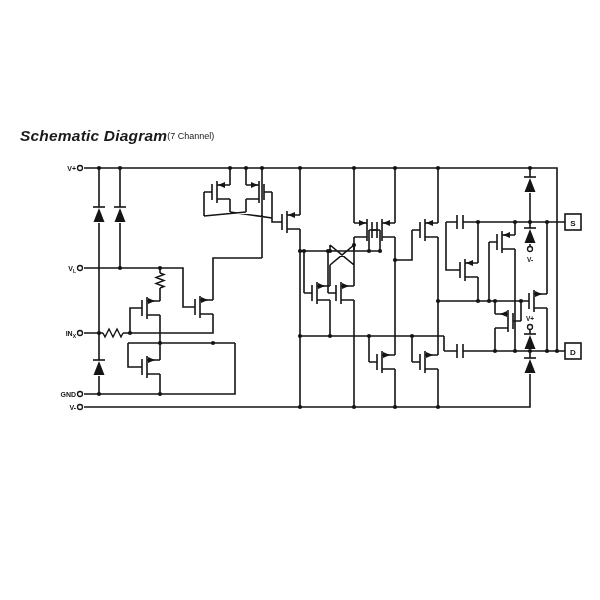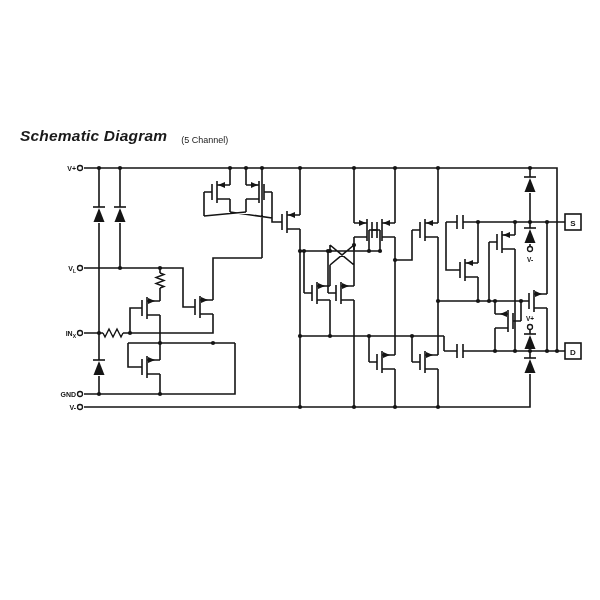--- a/index.html
+++ b/index.html
@@ -1,34 +1,34 @@
 <!DOCTYPE html>
 <html><head>
 <meta charset="utf-8">
 <style>
   html,body{margin:0;padding:0;}
   .page{position:relative;width:600px;height:600px;background:#ffffff;
         font-family:"Liberation Sans",sans-serif;overflow:hidden;}
-  .title-row{position:absolute;left:20px;top:127px;display:flex;align-items:flex-end;gap:14px;}
+  .title-row{position:absolute;left:20px;top:127px;display:flex;align-items:center;}
   .title-row h1{margin:0;font-size:15.5px;font-style:italic;font-weight:bold;
                 color:#1a1a1a;letter-spacing:.2px;}
   .title-row .subtitle{font-size:9px;color:#1a1a1a;}
   svg text{font-family:"Liberation Sans",sans-serif;}
   .lbl{font-size:7px;font-weight:bold;fill:#151515;}
   .sub{font-size:5px;font-weight:bold;fill:#151515;}
   .portlbl{font-size:8px;font-weight:bold;fill:#151515;}
   .clamplbl{font-size:6.5px;font-weight:bold;fill:#151515;}
 </style>
 </head>
 <body>
 
 <div class="page">
   <div class="title-row">
     <h1>Schematic Diagram</h1>
-    <span class="subtitle">(5 Channel)</span>
+    <span class="subtitle">(7 Channel)</span>
   </div>
 
   <svg width="600" height="600" viewBox="0 0 600 600" style="position:absolute;left:0;top:0;">
     <g id="wire-layer">
         <path d="M84,168 H557 V351 M84,407 H530 V382 M84,394 H235 V343 M128,343 H235 M84,268 H183 V307 H187 M160,268 V273 M84,333 H103 M123,333 H213 V327 M130,333 V308 H134 M128,343 V367 H134 M99,168 V207 M99,223 V360 M99,376 V394 M120,168 V207 M120,223 V268 M160,328 V343 M160,343 V347 M160,387 V394 M230,172 V168 M246,172 V168 M204,192 V216 M246,212 L204,216 M272,192 V218 M230,212 L272,218 M272,218 V222 H274 M213,287 V258 H262 M262,168 V258 M300,202 V168 M300,242 V407 M300,251 H380 M304,251 V293 M328,251 V293 M330,273 V265 M354,273 V265 M330,265 L354,245 M354,265 L330,245 M330,245 V251 M380,230 V251 M354,245 V250 M354,250 V273 M354,168 V210 M354,313 V407 M395,168 V210 M395,250 V342 M395,382 V407 M438,168 V210 M438,250 V342 M438,382 V407 M369,230 V251 M412,230 V260 H395 M369,362 V336 M412,362 V336 M300,336 H444 M444,336 V351 M330,313 V336 M438,301 H521 M489,242 V301 M521,301 V321 M478,250 V222 M478,290 V301 M452,270 H446 V222 M446,222 H457 M463,222 H565 M444,351 H457 M463,351 H565 M515,262 V351 M495,341 V351 M547,281 V222 M547,321 V351 M530,168 V177 M530,193 V222 M530,222 V228 M530,244 V246.5 M530,329.5 V334 M530,350 V351 M530,351 V358 M530,374 V382" fill="none" stroke="#151515" stroke-width="1.6"></path>
       </g>
     <g id="component-layer">
         <g>
           <path d="M134,308 H142 M142,300 V316 M147,297 V319 M147,301 H160 M160,301 V288 M147,315 H160 M160,315 V328" fill="none" stroke="#151515" stroke-width="1.6"></path>
           <polygon points="148,298 148,304 155,301" fill="#151515"></polygon>

